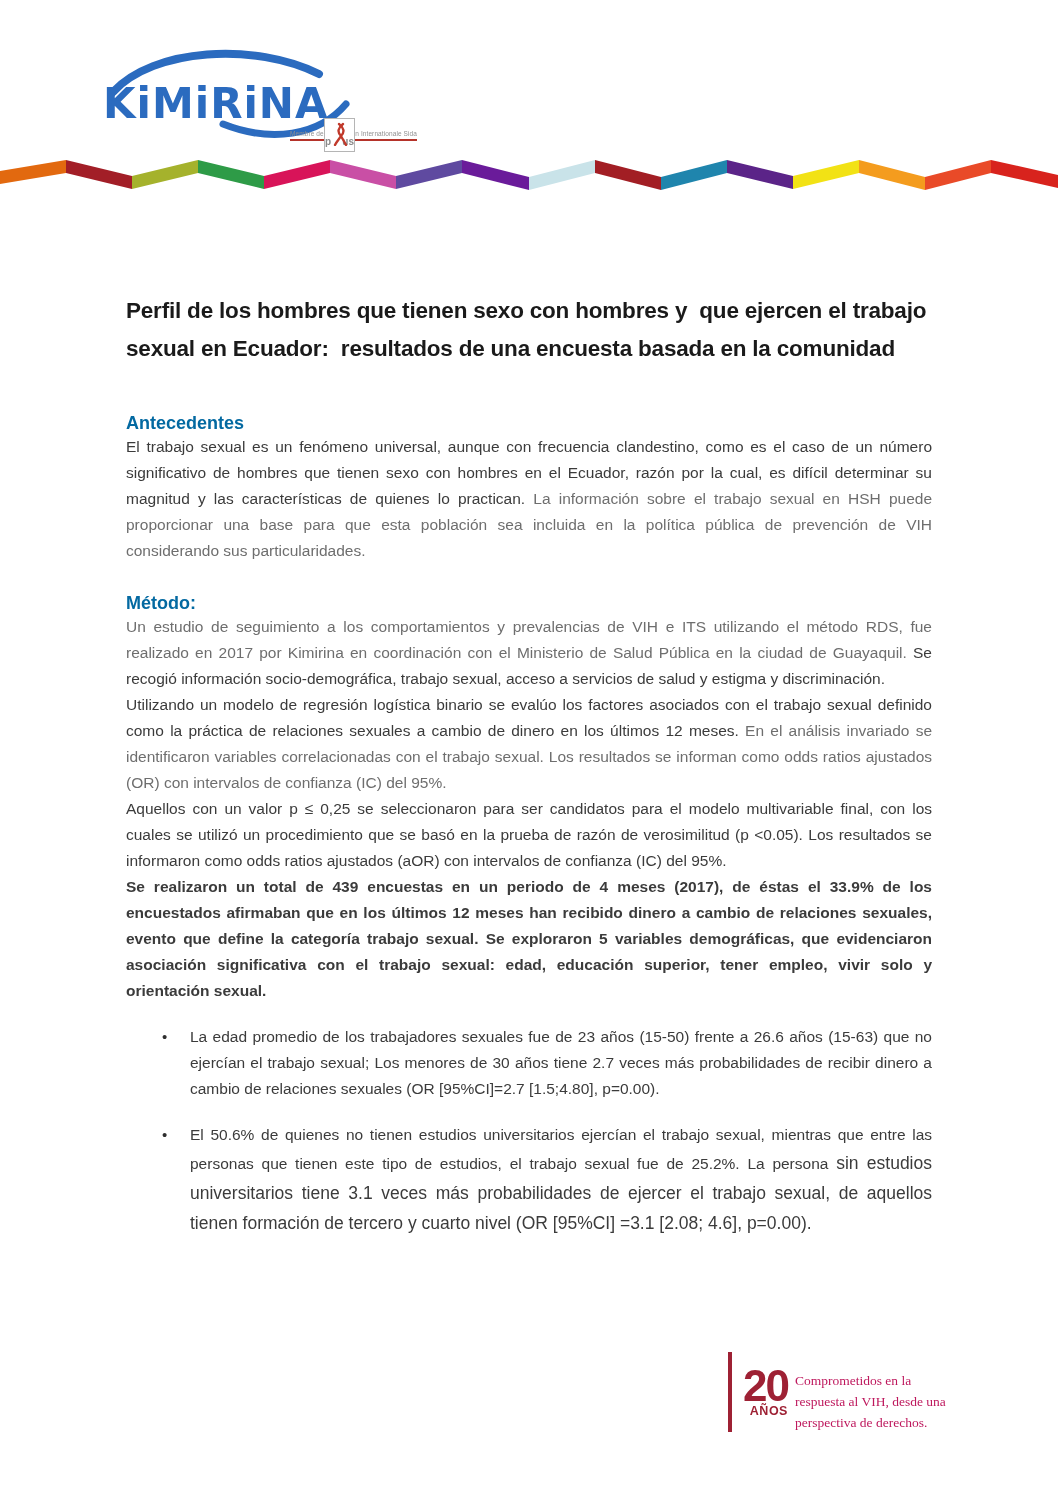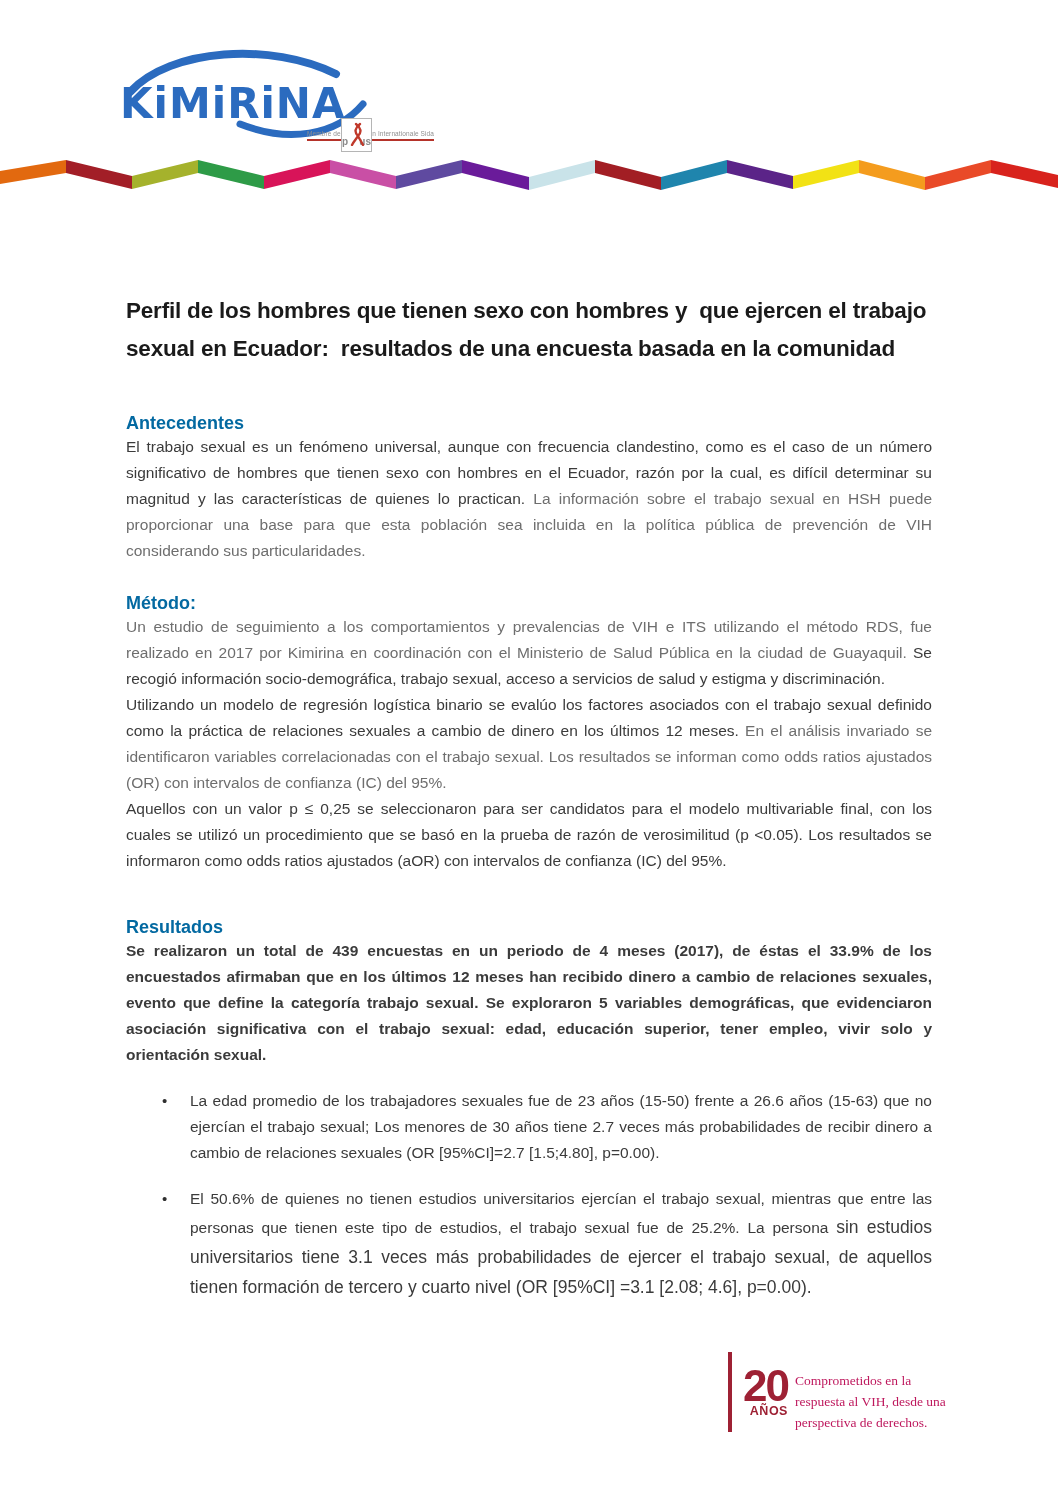--- a/index.html
+++ b/index.html
@@ -5,21 +5,21 @@
   html,body{margin:0;padding:0;background:#ffffff;}
   .page{
     position:relative;
     width:1058px;height:1497px;
     background:#ffffff;
     font-family:"Liberation Sans", sans-serif;
     overflow:hidden;
   }
 
   
-  .logo-wrap{position:absolute;left:108px;top:42px;width:280px;height:115px;}
+  .logo-wrap{position:absolute;left:91px;top:42px;width:280px;height:115px;}
   .logo-svg{position:absolute;left:0;top:0;}
   .tagline{
     position:absolute;right:-46px;top:88px;
     font-size:6.5px;color:#8f8f8f;letter-spacing:0.1px;
     border-bottom:2px solid #b5332a;padding-bottom:2px;
     white-space:nowrap;
   }
   .plus-box{
     position:absolute;left:233px;top:76px;width:31px;height:34px;
     border:1px solid #b5b5b5;background:#fff;
@@ -126,21 +126,20 @@
     <h1 class="doc-title">Perfil de los hombres que tienen sexo con hombres y  que ejercen el trabajo sexual en Ecuador:  resultados de una encuesta basada en la comunidad</h1>
 
     <h2 class="sec m-ant">Antecedentes</h2>
     <p class="para m-p1"><span class="t-dark">El trabajo sexual es un fenómeno universal, aunque con frecuencia clandestino, como es el caso de un número significativo de hombres que tienen sexo con hombres en el Ecuador, razón por la cual, es difícil determinar su magnitud y las características de quienes lo practican. </span><span class="t-light">La información sobre el trabajo sexual en HSH puede proporcionar una base para que esta población sea incluida en la política pública de prevención de VIH considerando sus particularidades.</span></p>
 
     <h2 class="sec m-met">Método:</h2>
     <p class="para m-p2"><span class="t-light">Un estudio de seguimiento a los comportamientos y prevalencias de VIH e ITS utilizando el método RDS, fue realizado en 2017 por Kimirina en coordinación con el Ministerio de Salud Pública en la ciudad de Guayaquil. </span><span class="t-dark">Se recogió información socio-demográfica, trabajo sexual, acceso a servicios de salud y estigma y discriminación.</span></p>
     <p class="para m-p3"><span class="t-dark">Utilizando un modelo de regresión logística binario se evalúo los factores asociados con el trabajo sexual definido como la práctica de relaciones sexuales a cambio de dinero en los últimos 12 meses. </span><span class="t-light">En el análisis invariado se identificaron variables correlacionadas con el trabajo sexual. Los resultados se informan como odds ratios ajustados (OR) con intervalos de confianza (IC) del 95%.</span></p>
     <p class="para m-p4"><span class="t-dark">Aquellos con un valor p ≤ 0,25 se seleccionaron para ser candidatos para el modelo multivariable final, con los cuales se utilizó un procedimiento que se basó en la prueba de razón de verosimilitud (p &lt;0.05). </span><span class="t-dark">Los resultados se informaron como odds ratios ajustados (aOR) con intervalos de confianza (IC) del 95%.</span></p>
 
-    <h2 class="sec m-res">Resultados</h2>
     <p class="para m-p5"><span class="t-dark">Se realizaron un total de 439 encuestas en un periodo de 4 meses (2017), de éstas el 33.9% de los encuestados afirmaban que en los últimos 12 meses han recibido dinero a cambio de relaciones sexuales, evento que define la categoría trabajo sexual. </span><span class="t-dark">Se exploraron 5 variables demográficas, que evidenciaron asociación significativa con el trabajo sexual: edad, educación superior, tener empleo, vivir solo y orientación sexual.</span></p>
 
     <ul class="bullets">
       <li>
         <span class="dot">•</span>
         <div class="btext"><span>La edad promedio de los trabajadores sexuales fue de 23 años (15-50) frente a 26.6 años (15-63) que no ejercían el trabajo sexual; Los menores de 30 años tiene 2.7 veces más probabilidades de recibir dinero a cambio de relaciones sexuales (OR [95%CI]=2.7 [1.5;4.80], p=0.00).</span></div>
       </li>
       <li>
         <span class="dot">•</span>
         <div class="btext"><span>El 50.6% de quienes no tienen estudios universitarios ejercían el trabajo sexual, mientras que entre las personas que tienen este tipo de estudios, el trabajo sexual fue de 25.2%.  La persona </span><span class="xl">sin estudios universitarios tiene 3.1 veces más probabilidades de ejercer el trabajo sexual, de aquellos tienen formación de tercero y cuarto nivel (OR [95%CI] =3.1 [2.08; 4.6], p=0.00).</span></div>

